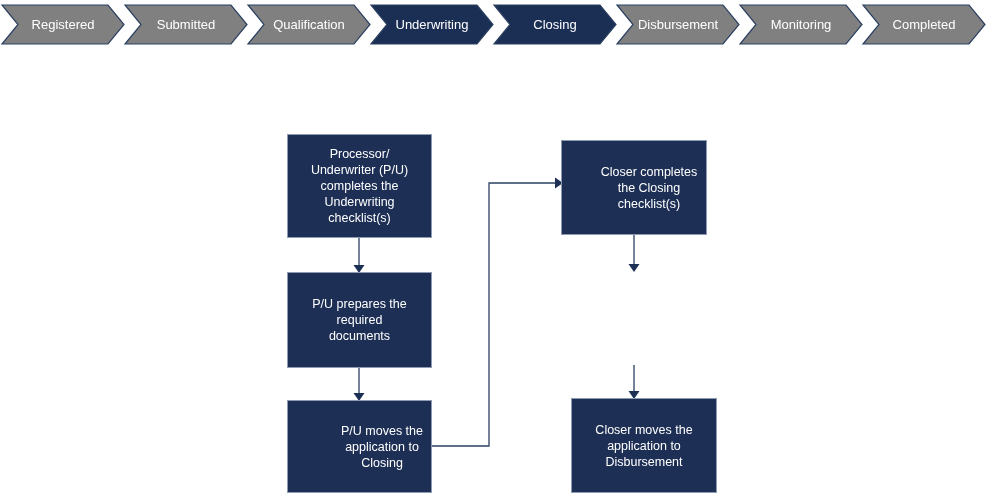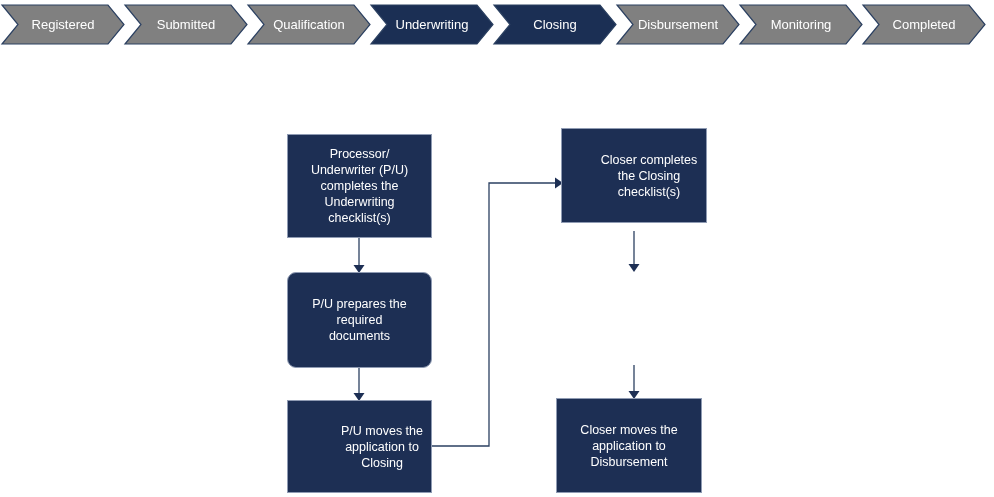--- a/index.html
+++ b/index.html
@@ -144,38 +144,38 @@
   </svg>
 
   <div class="flow-box" style="left:287px; top:134px; width:145px; height:104px;">
     <span>Processor/
 Underwriter (P/U)
 completes the
 Underwriting
 checklist(s)</span>
   </div>
 
-  <div class="flow-box" style="left:287px; top:272px; width:145px; height:96px;border-radius:9px;">
+  <div class="flow-box" style="left:287px; top:272px; width:145px; height:96px;">
     <span>P/U prepares the
 required
 documents</span>
   </div>
 
   <div class="flow-box" style="left:287px; top:400px; width:145px; height:93px;justify-content:flex-end;">
     <span>P/U moves the
 application to
 Closing</span>
   </div>
 
-  <div class="flow-box" style="left:561px; top:128px; width:146px; height:95px;padding-left:38px;">
+  <div class="flow-box" style="left:561px; top:140px; width:146px; height:95px;padding-left:38px;">
     <span>Closer completes
 the Closing
 checklist(s)</span>
   </div>
 
 
-  <div class="flow-box" style="left:556px; top:398px; width:146px; height:95px;">
+  <div class="flow-box" style="left:571px; top:398px; width:146px; height:95px;">
     <span>Closer moves the
 application to
 Disbursement</span>
   </div>
 
 </div>
 
 </body></html>

